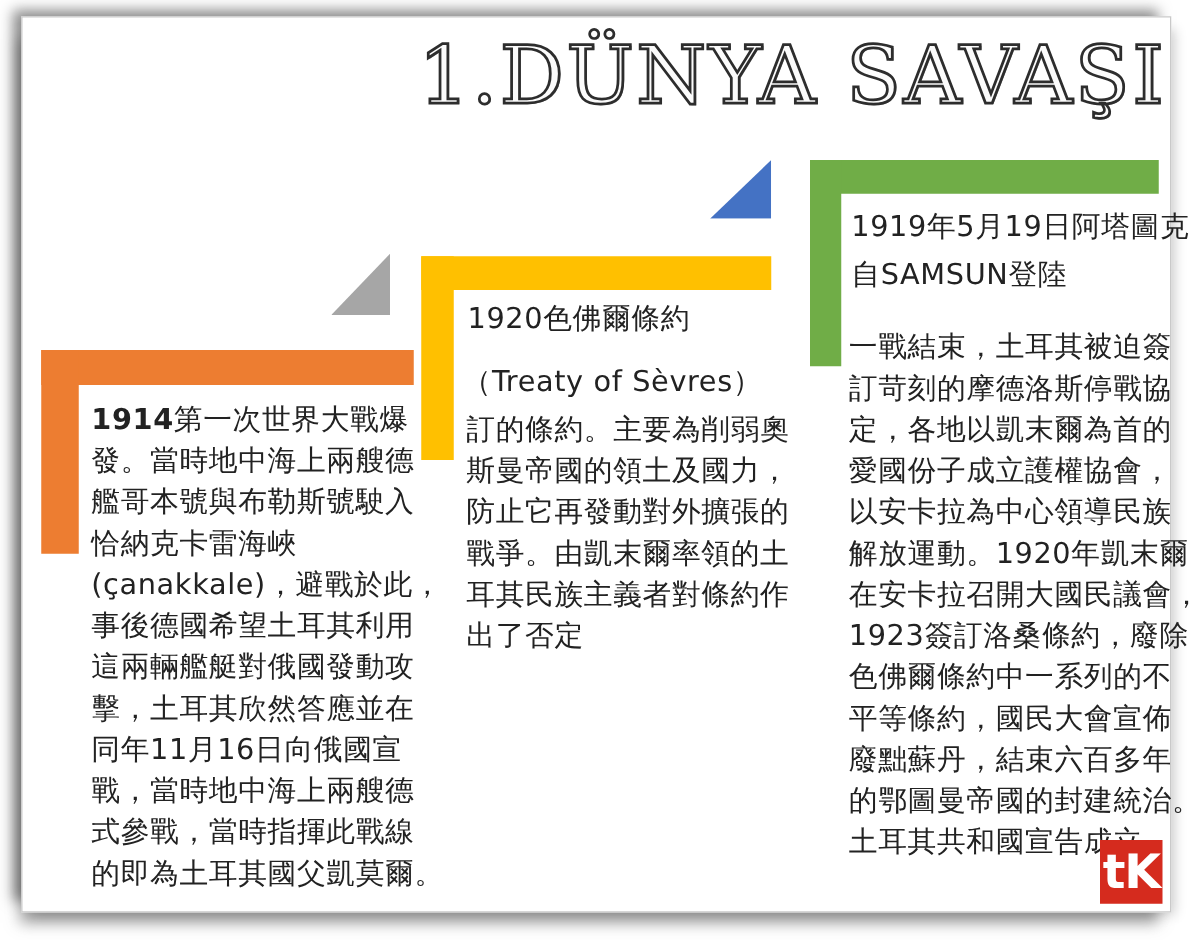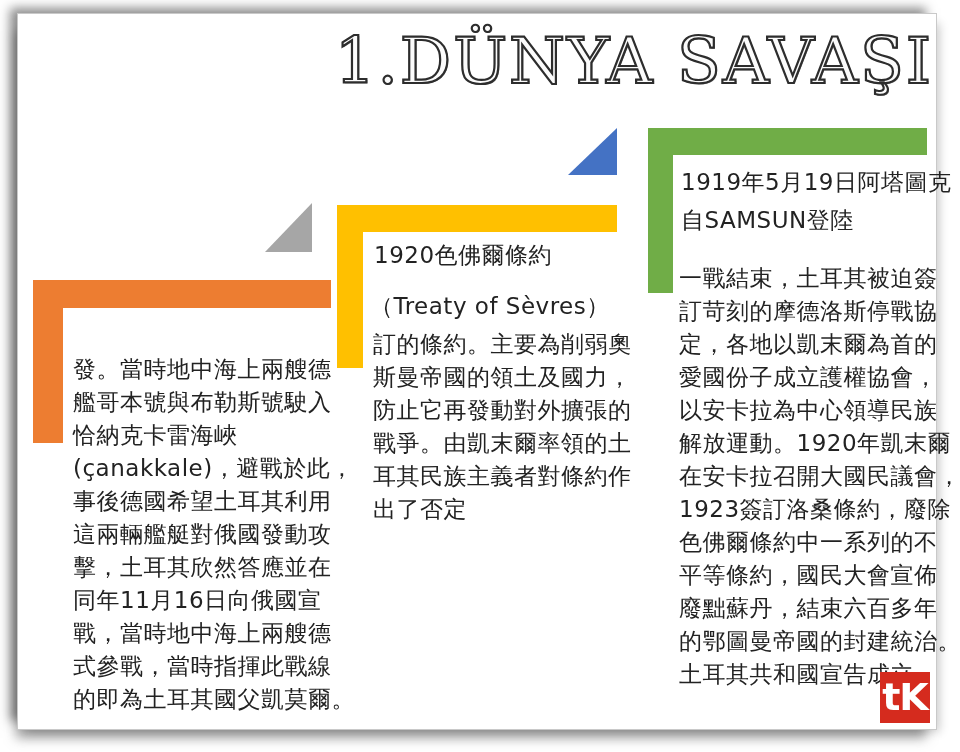--- a/index.html
+++ b/index.html
@@ -87,20 +87,23 @@
   <div class="bar o-v" style="background-color: rgb(237, 125, 49);"></div>
 
   <div class="tri tri-gray" style="background-color: rgb(166, 166, 166);"></div>
   <div class="bar y-h" style="background-color: rgb(255, 192, 0);"></div>
   <div class="bar y-v" style="background-color: rgb(255, 192, 0);"></div>
 
   <div class="tri tri-blue" style="background-color: rgb(68, 114, 196);"></div>
   <div class="bar g-h" style="background-color: rgb(112, 173, 71);"></div>
   <div class="bar g-v" style="background-color: rgb(112, 173, 71);"></div>
 
+  <div class="h-line col1-first">
+    <b>1914</b><span>第一次世界大戰爆</span>
+  </div>
   <div class="txt col1-body">
       <div>發。當時地中海上兩艘德</div>
       <div>艦哥本號與布勒斯號駛入</div>
       <div>恰納克卡雷海峽</div>
       <div>(çanakkale)，避戰於此，</div>
       <div>事後德國希望土耳其利用</div>
       <div>這兩輛艦艇對俄國發動攻</div>
       <div>擊，土耳其欣然答應並在</div>
       <div>同年11月16日向俄國宣</div>
       <div>戰，當時地中海上兩艘德</div>

